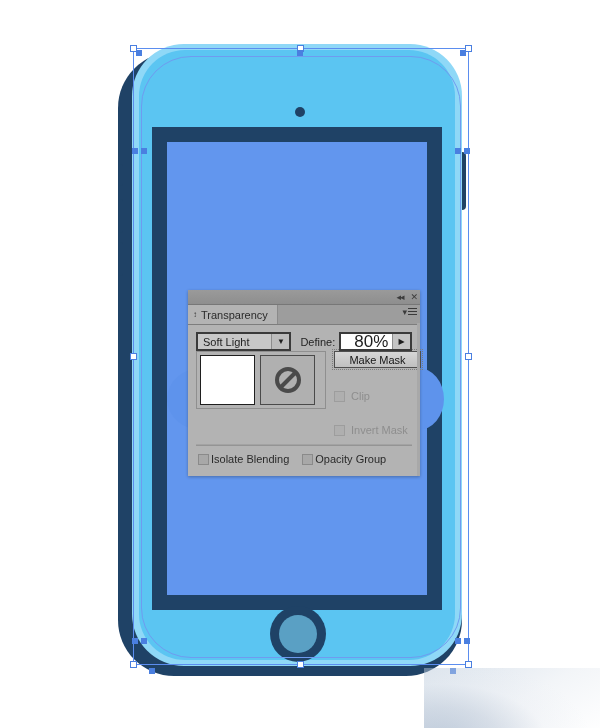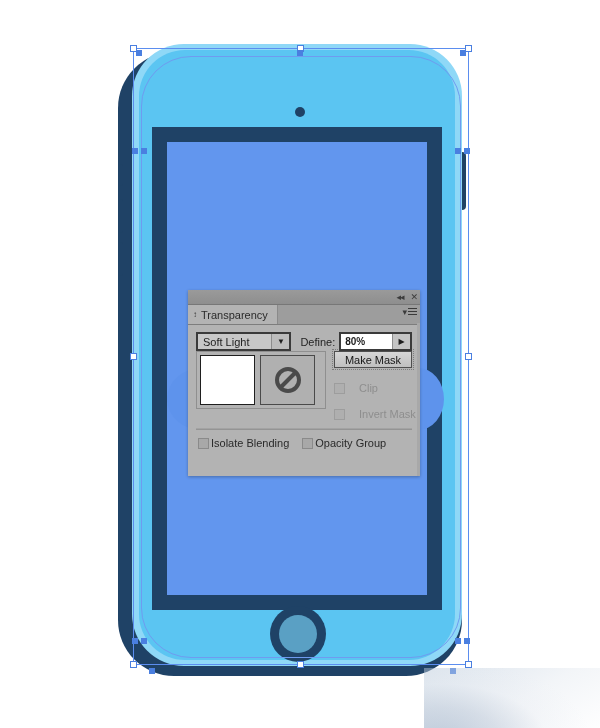--- a/index.html
+++ b/index.html
@@ -208,24 +208,23 @@
     height: 19px;
     background: #ffffff;
     border: 2px solid #3a3a3a;
     box-sizing: border-box;
     display: flex;
     align-items: center;
     cursor: text;
   }
   .opacity-field .val {
     flex: 1;
-    padding-left: 4px;
-    font-size: 10px;
+    padding-left: 13px;
+    font-size: 17px;
     color: #1d1d1d;
-    font-weight: bold;
   }
   .opacity-field .arrowbox {
     width: 17px;
     height: 100%;
     background: #c4c4c4;
     border-left: 1px solid #8d8d8d;
     display: flex;
     align-items: center;
     justify-content: center;
     font-size: 8px;
@@ -283,39 +282,39 @@
     background: #4a4a4a;
     transform: translateX(-50%) rotate(45deg);
     transform-origin: center;
   }
 
   .mask-col {
     margin-left: 8px;
     width: 78px;
   }
   .make-mask-btn {
-    width: 78px;
+    width: 87px;
     height: 17px;
     background: linear-gradient(#d6d6d6, #c0c0c0);
     border: 1px solid #4f4f4f;
     box-sizing: border-box;
     font-size: 11px;
     color: #151515;
     display: flex;
     align-items: center;
     justify-content: center;
     cursor: pointer;
     outline: 1px dotted #7d7d7d;
     outline-offset: 1px;
   }
   .chk-row {
     display: flex;
     align-items: center;
-    gap: 14px;
-    margin-top: 14px;
+    gap: 6px;
+    margin-top: 22px;
   }
   .chkbox {
     width: 11px;
     height: 11px;
     background: #a8a8a8;
     border: 1px solid #8a8a8a;
     box-sizing: border-box;
     flex: none;
   }
   .chk-label {

